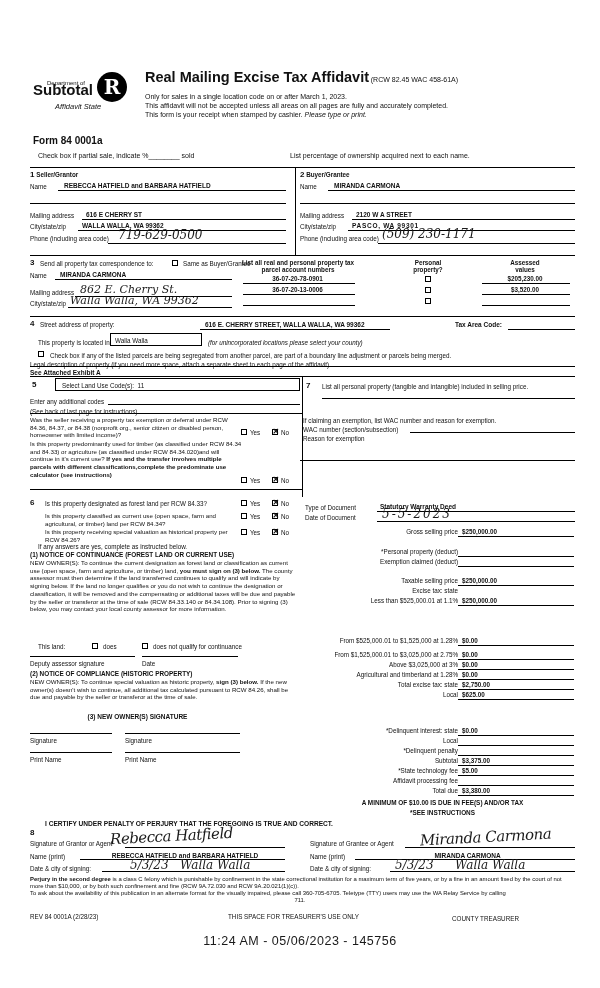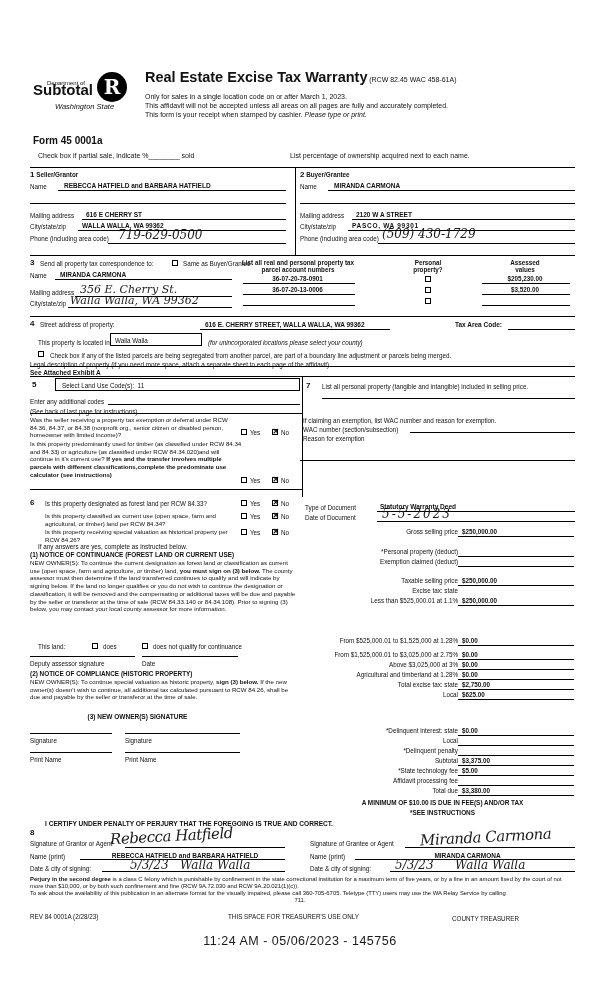--- a/index.html
+++ b/index.html
@@ -26,33 +26,33 @@
   .trow{position:absolute;left:300px;width:276px;height:9px;font-size:6.3px}
   .trl{position:absolute;right:118px;top:0;white-space:nowrap}
   .trv{position:absolute;left:162px;top:0;font-weight:bold;white-space:nowrap}
   .tru{position:absolute;left:158px;right:2px;top:7.5px;border-bottom:1px solid #000}
 </style>
 </head>
 <body>
 
 <div class="t f6" style="left:47px;top:80px">Department of</div>
 <div class="t b" style="left:33px;top:86px;font-size:15px">Subtotal</div>
-<div class="t i" style="left:55px;top:103px;font-size:7.5px">Washington State</div>
+<div class="t i" style="left:55px;top:103px;font-size:7.5px">Affidavit State</div>
 <div class="logo-r"><span>R</span></div>
 
 <div class="t" style="left:145px;top:74px">
-  <span class="b" style="font-size:14.5px">Real Estate Excise Tax Warranty</span>
+  <span class="b" style="font-size:14.5px">Real Mailing Excise Tax Affidavit</span>
   <span class="f7">(RCW 82.45 WAC 458-61A)</span>
 </div>
 <div class="t f7" style="left:145px;top:93px">Only for sales in a single location code on or after March 1, 2023.</div>
 <div class="t f7" style="left:145px;top:102px">This affidavit will not be accepted unless all areas on all pages are fully and accurately completed.</div>
 <div class="t f7" style="left:145px;top:111px">
   <span>This form is your receipt when stamped by cashier. </span><span class="i">Please type or print.</span>
 </div>
-<div class="t b f10" style="left:33px;top:137px">Form 45 0001a</div>
+<div class="t b f10" style="left:33px;top:137px">Form 84 0001a</div>
 
 <div class="t f7" style="left:38px;top:152px">Check box if partial sale, indicate %________ sold</div>
 <div class="t f7" style="left:290px;top:152px">List percentage of ownership acquired next to each name.</div>
 
 <div class="ln" style="left:30px;top:167px;width:545px"></div>
 <div class="vln" style="left:295px;top:167px;height:88px"></div>
 <div class="ln" style="left:30px;top:255px;width:545px"></div>
 <div class="ln" style="left:30px;top:316px;width:545px"></div>
 <div class="ln" style="left:30px;top:376px;width:545px;border-bottom-width:1.5px"></div>
 <div class="ln" style="left:30px;top:413px;width:272px"></div>
@@ -83,32 +83,32 @@
 <div class="t b f65" style="left:334px;top:182px">MIRANDA CARMONA</div>
 <div class="ln" style="left:328px;top:190px;width:247px"></div>
 <div class="ln" style="left:300px;top:203px;width:275px"></div>
 <div class="t" style="left:300px;top:212px">Mailing address</div>
 <div class="t b f65" style="left:356px;top:211px">2120 W A STREET</div>
 <div class="ln" style="left:352px;top:219px;width:223px"></div>
 <div class="t" style="left:300px;top:223px">City/state/zip</div>
 <div class="t b f65" style="left:352px;top:222px;letter-spacing:0.7px">PASCO, WA 99301</div>
 <div class="ln" style="left:348px;top:230px;width:227px"></div>
 <div class="t" style="left:300px;top:235px">Phone (including area code)</div>
-<div class="hw" style="left:382px;top:227px;font-size:12px">(509) 430-1729</div>
+<div class="hw" style="left:382px;top:227px;font-size:12px">(509) 230-1171</div>
 <div class="ln" style="left:378px;top:243px;width:197px"></div>
 
 <div class="t b f8" style="left:30px;top:259px">3</div>
 <div class="t" style="left:40px;top:260px">Send all property tax correspondence to:</div>
 <div class="cb" style="left:172px;top:260px"></div>
 <div class="t" style="left:183px;top:260px">Same as Buyer/Grantee</div>
 <div class="t" style="left:30px;top:272px">Name</div>
 <div class="t b f65" style="left:60px;top:271px">MIRANDA CARMONA</div>
 <div class="ln" style="left:55px;top:279px;width:177px"></div>
 <div class="t" style="left:30px;top:289px">Mailing address</div>
-<div class="hw" style="left:80px;top:283px;font-size:11px">356 E. Cherry St.</div>
+<div class="hw" style="left:80px;top:283px;font-size:11px">862 E. Cherry St.</div>
 <div class="ln" style="left:75px;top:296px;width:157px"></div>
 <div class="t" style="left:30px;top:300px">City/state/zip</div>
 <div class="hw" style="left:70px;top:294px;font-size:11px">Walla Walla, WA 99362</div>
 <div class="ln" style="left:68px;top:307px;width:164px"></div>
 
 <div class="t b ctr" style="left:237px;top:259px;width:122px">List all real and personal property tax</div>
 <div class="t b ctr" style="left:237px;top:266px;width:122px">parcel account numbers</div>
 <div class="t b ctr" style="left:245px;top:275px;width:105px">36-07-20-78-0901</div>
 <div class="ln" style="left:243px;top:283px;width:112px"></div>
 <div class="t b ctr" style="left:245px;top:286px;width:105px">36-07-20-13-0006</div>

